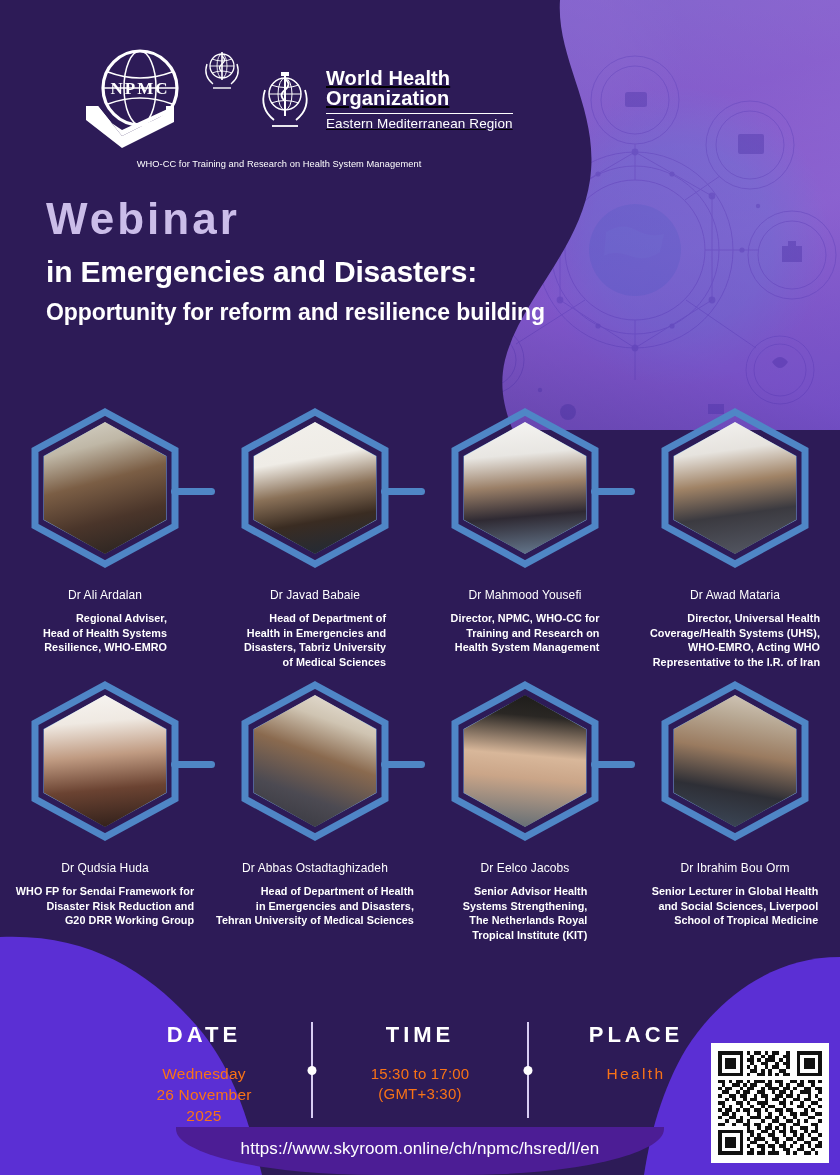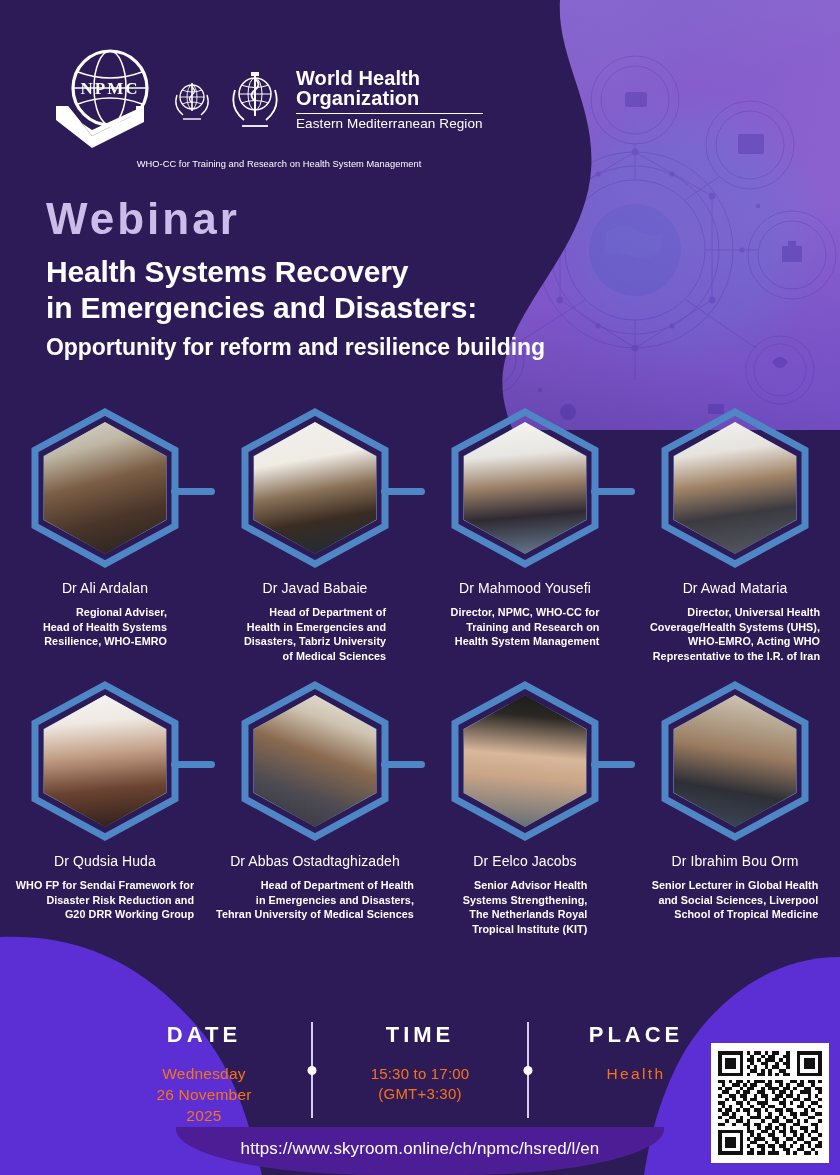--- a/index.html
+++ b/index.html
@@ -28,21 +28,21 @@
     background:linear-gradient(200deg, rgba(123,78,212,.30) 0%, rgba(90,45,190,.45) 70%, rgba(60,30,140,.55) 100%);
   }
   
   .bg-curve { position:absolute; left:0; top:0; width:840px; height:470px; }
 
   
   .bottom-wave { position:absolute; left:0; bottom:0; width:840px; height:260px; }
 
   
   .header { position:absolute; left:0; top:44px; width:560px; }
-  .logo-row { display:flex; align-items:center; gap:10px; padding-left:48px; }
+  .logo-row { display:flex; gap:10px; padding-left:78px;text-decoration:underline; }
 
   .npmc { width:112px; height:110px; flex:0 0 auto; }
   .who-small { width:44px; height:48px; flex:0 0 auto; }
   .who-block { display:flex; align-items:center; gap:10px; }
   .who-emblem { width:62px; height:66px; flex:0 0 auto; }
   .who-text { color:#fff; line-height:1.02; }
   .who-text .l1 { font-size:20px; font-weight:bold; letter-spacing:.1px; }
   .who-text .l2 { font-size:20px; font-weight:bold; letter-spacing:.1px; }
   .who-rule { height:1px; background:#ffffff; margin:4px 0 3px; width:100%; }
   .who-text .emr { font-size:13.5px; font-weight:normal; letter-spacing:.1px; }
@@ -76,21 +76,21 @@
   .hexwrap svg { position:absolute; inset:0; }
   .photo {
     position:absolute; left:27px; top:22px; width:122px; height:132px;
     clip-path:polygon(50% 0%, 100% 26%, 100% 74%, 50% 100%, 0% 74%, 0% 26%);
     background-size:cover; background-position:center; background-repeat:no-repeat;
   }
   
   .connector { position:absolute; top:88px; right:-22px; width:44px; height:7px; background:#4f86c6; border-radius:4px; z-index:0;}
 
   .sp-name {
-    color:#ffffff; font-size:14px; font-weight:normal; margin-top:4px;
+    color:#ffffff; font-size:12px; font-weight:normal; margin-top:12px;
     text-align:center; letter-spacing:.1px; white-space:nowrap;
   }
   .sp-role {
     color:#ffffff; font-size:10.8px; font-weight:bold; line-height:1.35;
     text-align:right; margin-top:9px; padding:0 6px; letter-spacing:.05px;
   }
 
   
   .info { position:absolute; left:0; top:1022px; width:840px; display:flex;
           justify-content:center; align-items:flex-start; z-index:6; }
@@ -243,21 +243,20 @@
           <div class="who-rule"></div>
           <div class="emr">Eastern Mediterranean Region</div>
         </div>
       </div>
     </div>
     <div class="cc-line">WHO-CC for Training and Research on Health System Management</div>
   </div>
 
   <div class="titles">
     <div class="webinar">Webinar</div>
-    <div class="t-main">Health Systems Recovery</div>
     <div class="t-main">in Emergencies and Disasters:</div>
     <div class="t-sub">Opportunity for reform and resilience building</div>
   </div>
 
   <div class="row row-1">
 
     <div class="cell">
       <div class="hexwrap">
         <div class="connector"></div>
         <svg viewBox="0 0 176 176">

